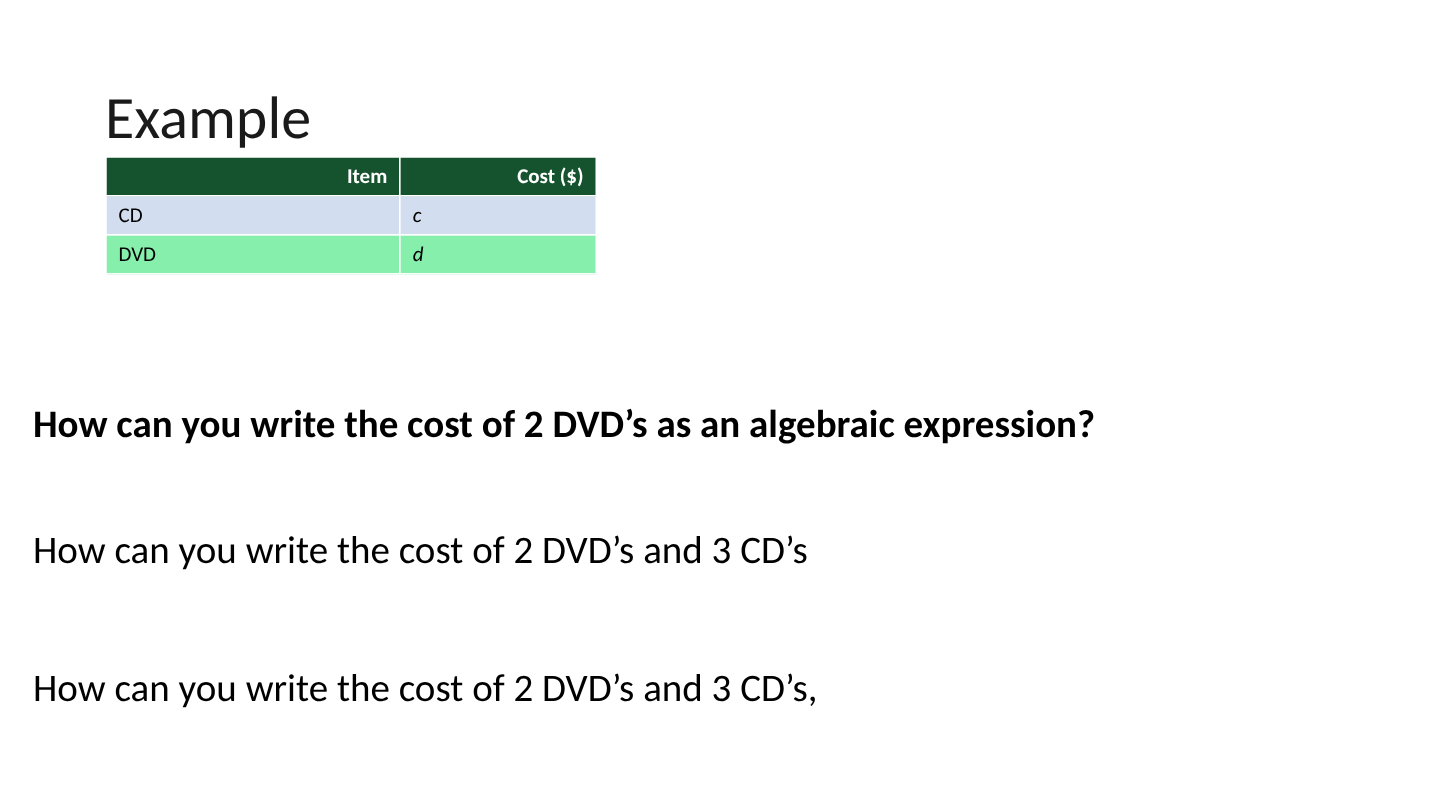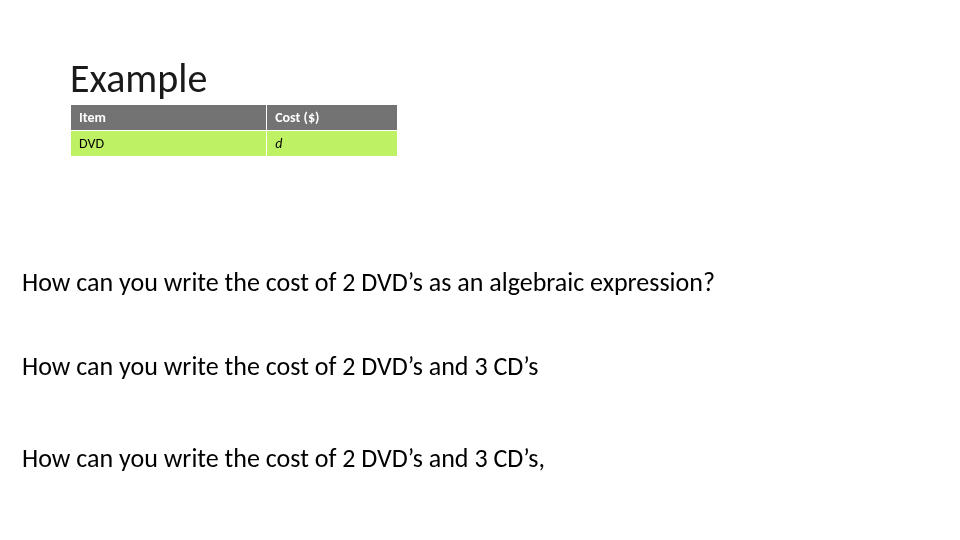--- a/index.html
+++ b/index.html
@@ -27,64 +27,68 @@
   }
   .table {
     position: absolute;
     left: 70px;
     top: 104px;
     width: 328px;
     border-collapse: collapse;
     font-size: 14px;
   }
   .table th {
-    background: #737373;
+    background: #14532d;
     color: #fff;
-    text-align: left;
+    text-align: right;
     font-weight: 700;
     padding: 4px 8px;
     border: 1px solid #fff;
     height: 18px;
     box-sizing: border-box;
   }
   .table td {
     padding: 4px 8px;
     border: 1px solid #fff;
     height: 18px;
     box-sizing: border-box;
     font-style: italic;
   }
   .table td.firstcol {
     font-style: normal;
   }
   .row-odd td { background: #d2deef; }
-  .row-even td { background: #bef264; }
+  .row-even td { background: #86efac; }
   .q {
     position: absolute;
     left: 22px;
     font-size: 26px;
     line-height: 1.25;
     color: #000;
   }
-  .q1 { top: 266px; }
+  .q1 { top: 266px; font-weight: bold; }
   .q2 { top: 350px; }
   .q3 { top: 442px; }
 </style>
 </head>
 <body>
 
 <div class="page">
 
   <div class="title">Example</div>
 
   <table class="table">
     <tbody>
         <tr>
       <th style="width:60%">Item</th>
       <th style="width:40%">Cost ($)</th>
+    </tr>
+    <tr class="row-odd">
+      <td class="firstcol">CD</td>
+      <td>c</td>
     </tr>
     <tr class="row-even">
       <td class="firstcol">DVD</td>
       <td>d</td>
     </tr>
   </tbody>
     </table>
 
   <div class="q q1">How can you write the cost of 2 DVD’s as an algebraic expression?</div>
 

